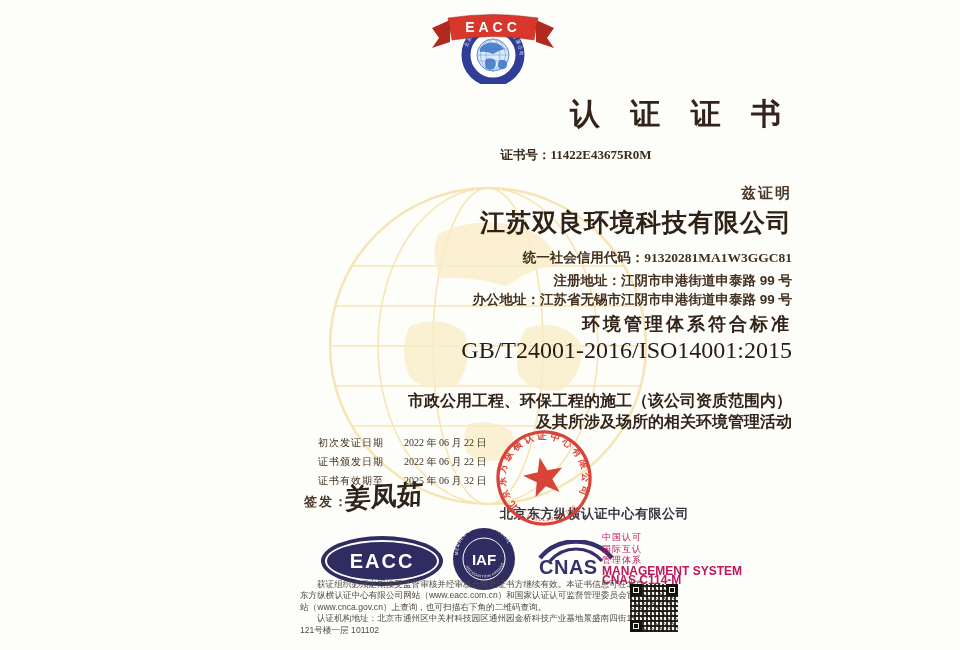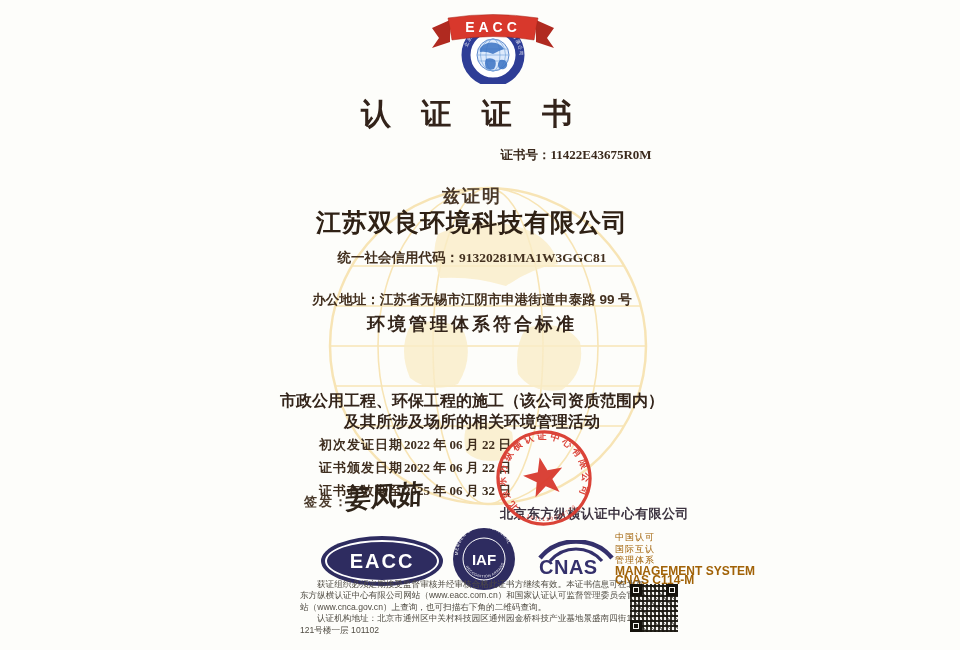--- a/index.html
+++ b/index.html
@@ -1,63 +1,63 @@
 <!DOCTYPE html>
 <html><head>
 <meta charset="utf-8">
 <style>
   html,body{margin:0;padding:0;}
   body{font-family:"Liberation Sans","DejaVu Sans",sans-serif;}
   #canvas{position:relative;width:960px;height:650px;background:#fdfdfa;overflow:hidden;}
 
   .abs{position:absolute;}
-  .ctr{left:142px;width:660px;text-align:center;}
+  .ctr{left:132px;width:660px;text-align:right;}
 
   
   #wm{left:318px;top:176px;opacity:.45;}
 
   
   #title{top:94px;font-size:30px;font-weight:bold;letter-spacing:11px;color:#33231a;}
   #certno{top:147px;left:456px;width:240px;text-align:center;font-size:12.5px;font-weight:bold;color:#3b2a1d;}
   #certno .val{font-family:"Liberation Serif","DejaVu Serif",serif;font-size:13px;}
 
   
-  #intro{top:184px;font-size:18px;font-weight:bold;color:#4a3829;letter-spacing:2px;}
+  #intro{top:184px;font-size:15px;font-weight:bold;color:#4a3829;letter-spacing:2px;}
   #company{top:206px;font-size:25px;font-weight:bold;color:#2f2115;letter-spacing:1px;}
   #credit{top:249px;font-size:13.5px;font-weight:bold;color:#43301f;}
   #credit .val{font-family:"Liberation Serif","DejaVu Serif",serif;}
   #regaddr{top:272px;font-size:13.5px;font-weight:bold;color:#43301f;}
   #offaddr{top:291px;font-size:13.5px;font-weight:bold;color:#43301f;}
   #stdcap{top:312px;font-size:18px;font-weight:bold;color:#33241a;letter-spacing:3px;}
   #stdline{top:337px;font-size:24px;color:#261a12;font-family:"Liberation Serif","DejaVu Serif",serif;}
   #scopecap{top:372px;font-size:13.5px;font-weight:bold;color:#3f2e20;letter-spacing:2px;}
   #scope1{top:391px;font-size:16px;font-weight:bold;color:#33241a;}
   #scope2{top:412px;font-size:16px;font-weight:bold;color:#33241a;}
 
   
   #dates{left:318px;top:436px;}
-  .drow{display:flex;margin-bottom:5px;font-size:13px;font-weight:bold;color:#3f2e1f;text-align:center;}
+  .drow{display:flex;margin-bottom:5px;font-size:10px;font-weight:normal;color:#3f2e1f;}
   .drow .dl{width:86px;letter-spacing:1px;}
   .drow .dv{font-family:"Liberation Serif","DejaVu Serif",serif;}
 
   
   #signlab{left:304px;top:493px;font-size:13px;color:#4a3a2b;letter-spacing:2px;font-weight:bold;}
   #signname{left:345px;top:479px;font-size:26px;font-weight:bold;color:#2e2318;transform:rotate(-4deg) skewX(-6deg);}
 
   
   #issuer{left:500px;top:505px;font-size:13px;font-weight:bold;color:#3c3340;letter-spacing:.5px;}
   #seal{left:490px;top:424px;opacity:.95;}
 
   
   #eaccOval{left:321px;top:536px;width:122px;height:50px;background:#2e2c60;border-radius:50%;}
   #eaccOval .ring{position:absolute;left:4px;top:4px;right:4px;bottom:4px;border:2px solid #fff;border-radius:50%;}
   #eaccOval .txt{position:absolute;left:0;top:0;width:100%;height:100%;display:flex;align-items:center;justify-content:center;color:#fff;font-weight:bold;font-size:20px;letter-spacing:2px;}
   #iaf{left:452px;top:527px;}
   #cnasLogo{left:538px;top:540px;}
-  #cnasText{left:615px;top:532px;color:#a16207;}
+  #cnasText{left:602px;top:532px;color:#be185d;}
   #cnasText .cn{font-size:9px;line-height:11.5px;letter-spacing:1px;}
   #cnasText .en{font-size:12px;line-height:9.5px;font-weight:bold;}
 
   
   #footnote{left:300px;top:579px;font-size:8.6px;color:#514d44;white-space:nowrap;}
   #footnote div{height:11.4px;line-height:11.4px;}
   #footnote .ind{text-indent:17px;}
 
   
   #qr{left:630px;top:584px;width:48px;height:48px;background-color:#f7f6f2;
@@ -136,24 +136,28 @@
 
   <div id="certno" class="abs">
     <span>证书号：</span><span class="val">11422E43675R0M</span>
   </div>
 
   <div id="intro" class="abs ctr">兹证明</div>
   <div id="company" class="abs ctr">江苏双良环境科技有限公司</div>
   <div id="credit" class="abs ctr">
     <span>统一社会信用代码：</span><span class="val">91320281MA1W3GGC81</span>
   </div>
+  <div id="regaddr" class="abs ctr">
+    <span>注册地址：</span><span>江阴市申港街道申泰路 99 号</span>
+  </div>
   <div id="offaddr" class="abs ctr">
     <span>办公地址：</span><span>江苏省无锡市江阴市申港街道申泰路 99 号</span>
   </div>
   <div id="stdcap" class="abs ctr">环境管理体系符合标准</div>
+  <div id="stdline" class="abs ctr">GB/T24001-2016/ISO14001:2015</div>
   <div id="scope1" class="abs ctr">市政公用工程、环保工程的施工（该公司资质范围内）</div>
   <div id="scope2" class="abs ctr">及其所涉及场所的相关环境管理活动</div>
 
   <div id="dates" class="abs">
     <div class="drow">
       <span class="dl">初次发证日期</span>
       <span class="dv">2022 年 06 月 22 日</span>
     </div>
     <div class="drow">
       <span class="dl">证书颁发日期</span>

